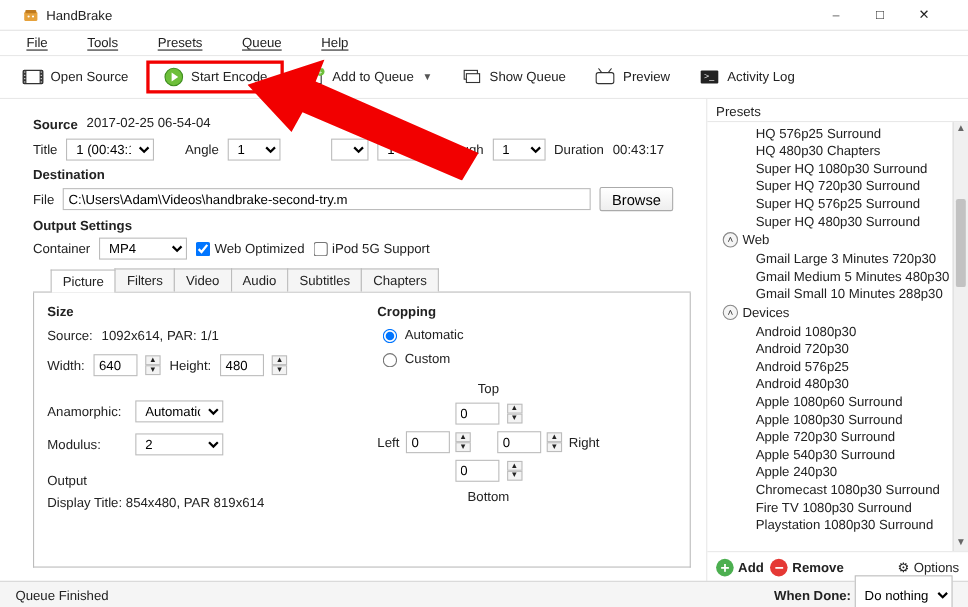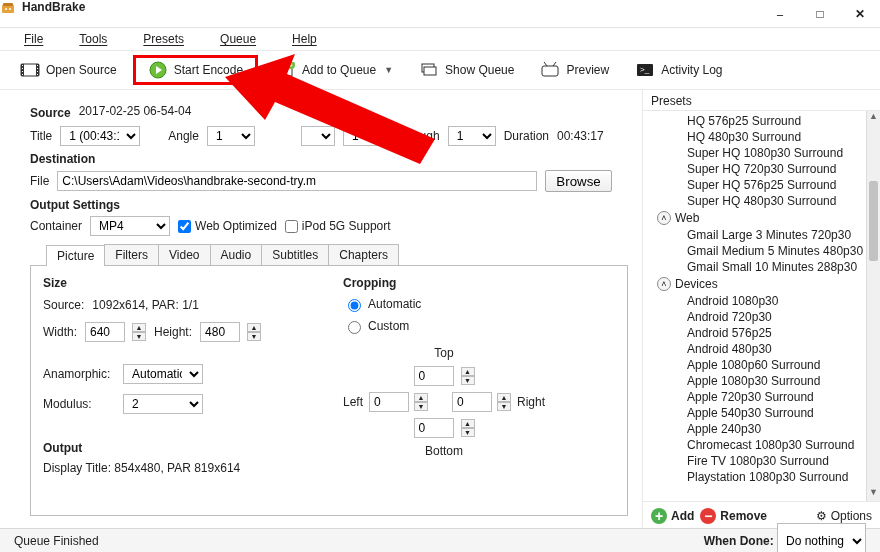--- a/index.html
+++ b/index.html
@@ -1,18 +1,18 @@
 <!DOCTYPE html>
 <html><head>
 <meta charset="utf-8">
 <style>
   * { box-sizing: border-box; }
   body { margin: 0; font-family: "Segoe UI", Tahoma, sans-serif; font-size: 12px; color: #222; background: #fff; width: 880px; height: 552px; overflow: hidden; position: relative; }
   
-  .titlebar { display: flex; height: 28px; padding: 0 0; border-bottom: 1px solid #e3e3e3; font-weight: bold; }
+  .titlebar { display: flex; align-items: center; height: 28px; padding: 0 20px; border-bottom: 1px solid #e3e3e3; }
   .titlebar .app-icon { width: 16px; height: 16px; margin-right: 6px; display: inline-flex; align-items: center; justify-content: center; }
   .titlebar .title { flex: 0 0 auto; }
   .titlebar .spacer { flex: 1; }
   .win-btn { width: 40px; height: 28px; display: flex; align-items: center; justify-content: center; font-family: "Segoe UI Symbol"; }
   
   .menubar { display: flex; gap: 4px; height: 22px; align-items: center; padding: 0 8px; }
   .menubar span { padding: 2px 8px; }
   .menubar .mnemonic { text-decoration: underline; text-underline-offset: 2px; }
   
   .toolbar { display: flex; align-items: center; gap: 10px; height: 40px; padding: 4px 12px; border-top: 1px solid #e8e8e8; border-bottom: 1px solid #e8e8e8; }
@@ -243,21 +243,21 @@
         </div>
         <div style="height:6px"></div>
         <div class="row">
           <span style="width:72px">Anamorphic:</span>
           <select class="small"><option>Automatic</option></select>
         </div>
         <div class="row">
           <span style="width:72px">Modulus:</span>
           <select class="small"><option>2</option></select>
         </div>
-        <div style="font-weight:bold;margin-top:19px">Output</div>
+        <div style="font-weight:normal;margin-top:8px">Output</div>
         <div>Display Title: 854x480,  PAR 819x614</div>
       </div>
       <div class="col">
         <div style="font-weight:bold">Cropping</div>
         <label class="radio">
             <input type="radio" name="crop" checked="" style="">
             <span>Automatic</span>
           </label>
         <label class="radio">
             <input type="radio" name="crop" style="">
@@ -297,21 +297,21 @@
           <span>Bottom</span>
         </div>
       </div>
     </div>
   </div>
 
   <div class="right-pane">
     <div class="presets-header">Presets</div>
     <div class="preset-list">
       <div class="preset-item">HQ 576p25 Surround</div>
-      <div class="preset-item">HQ 480p30 Surround</div>
+      <div class="preset-item">HQ 480p30 Chapters</div>
       <div class="preset-item">Super HQ 1080p30 Surround</div>
       <div class="preset-item">Super HQ 720p30 Surround</div>
       <div class="preset-item">Super HQ 576p25 Surround</div>
       <div class="preset-item">Super HQ 480p30 Surround</div>
       <div class="preset-group">
           <span class="chev">˄</span>
           <span>Web</span>
         </div>
       <div class="preset-item">Gmail Large 3 Minutes 720p30</div>
       <div class="preset-item">Gmail Medium 5 Minutes 480p30</div>

